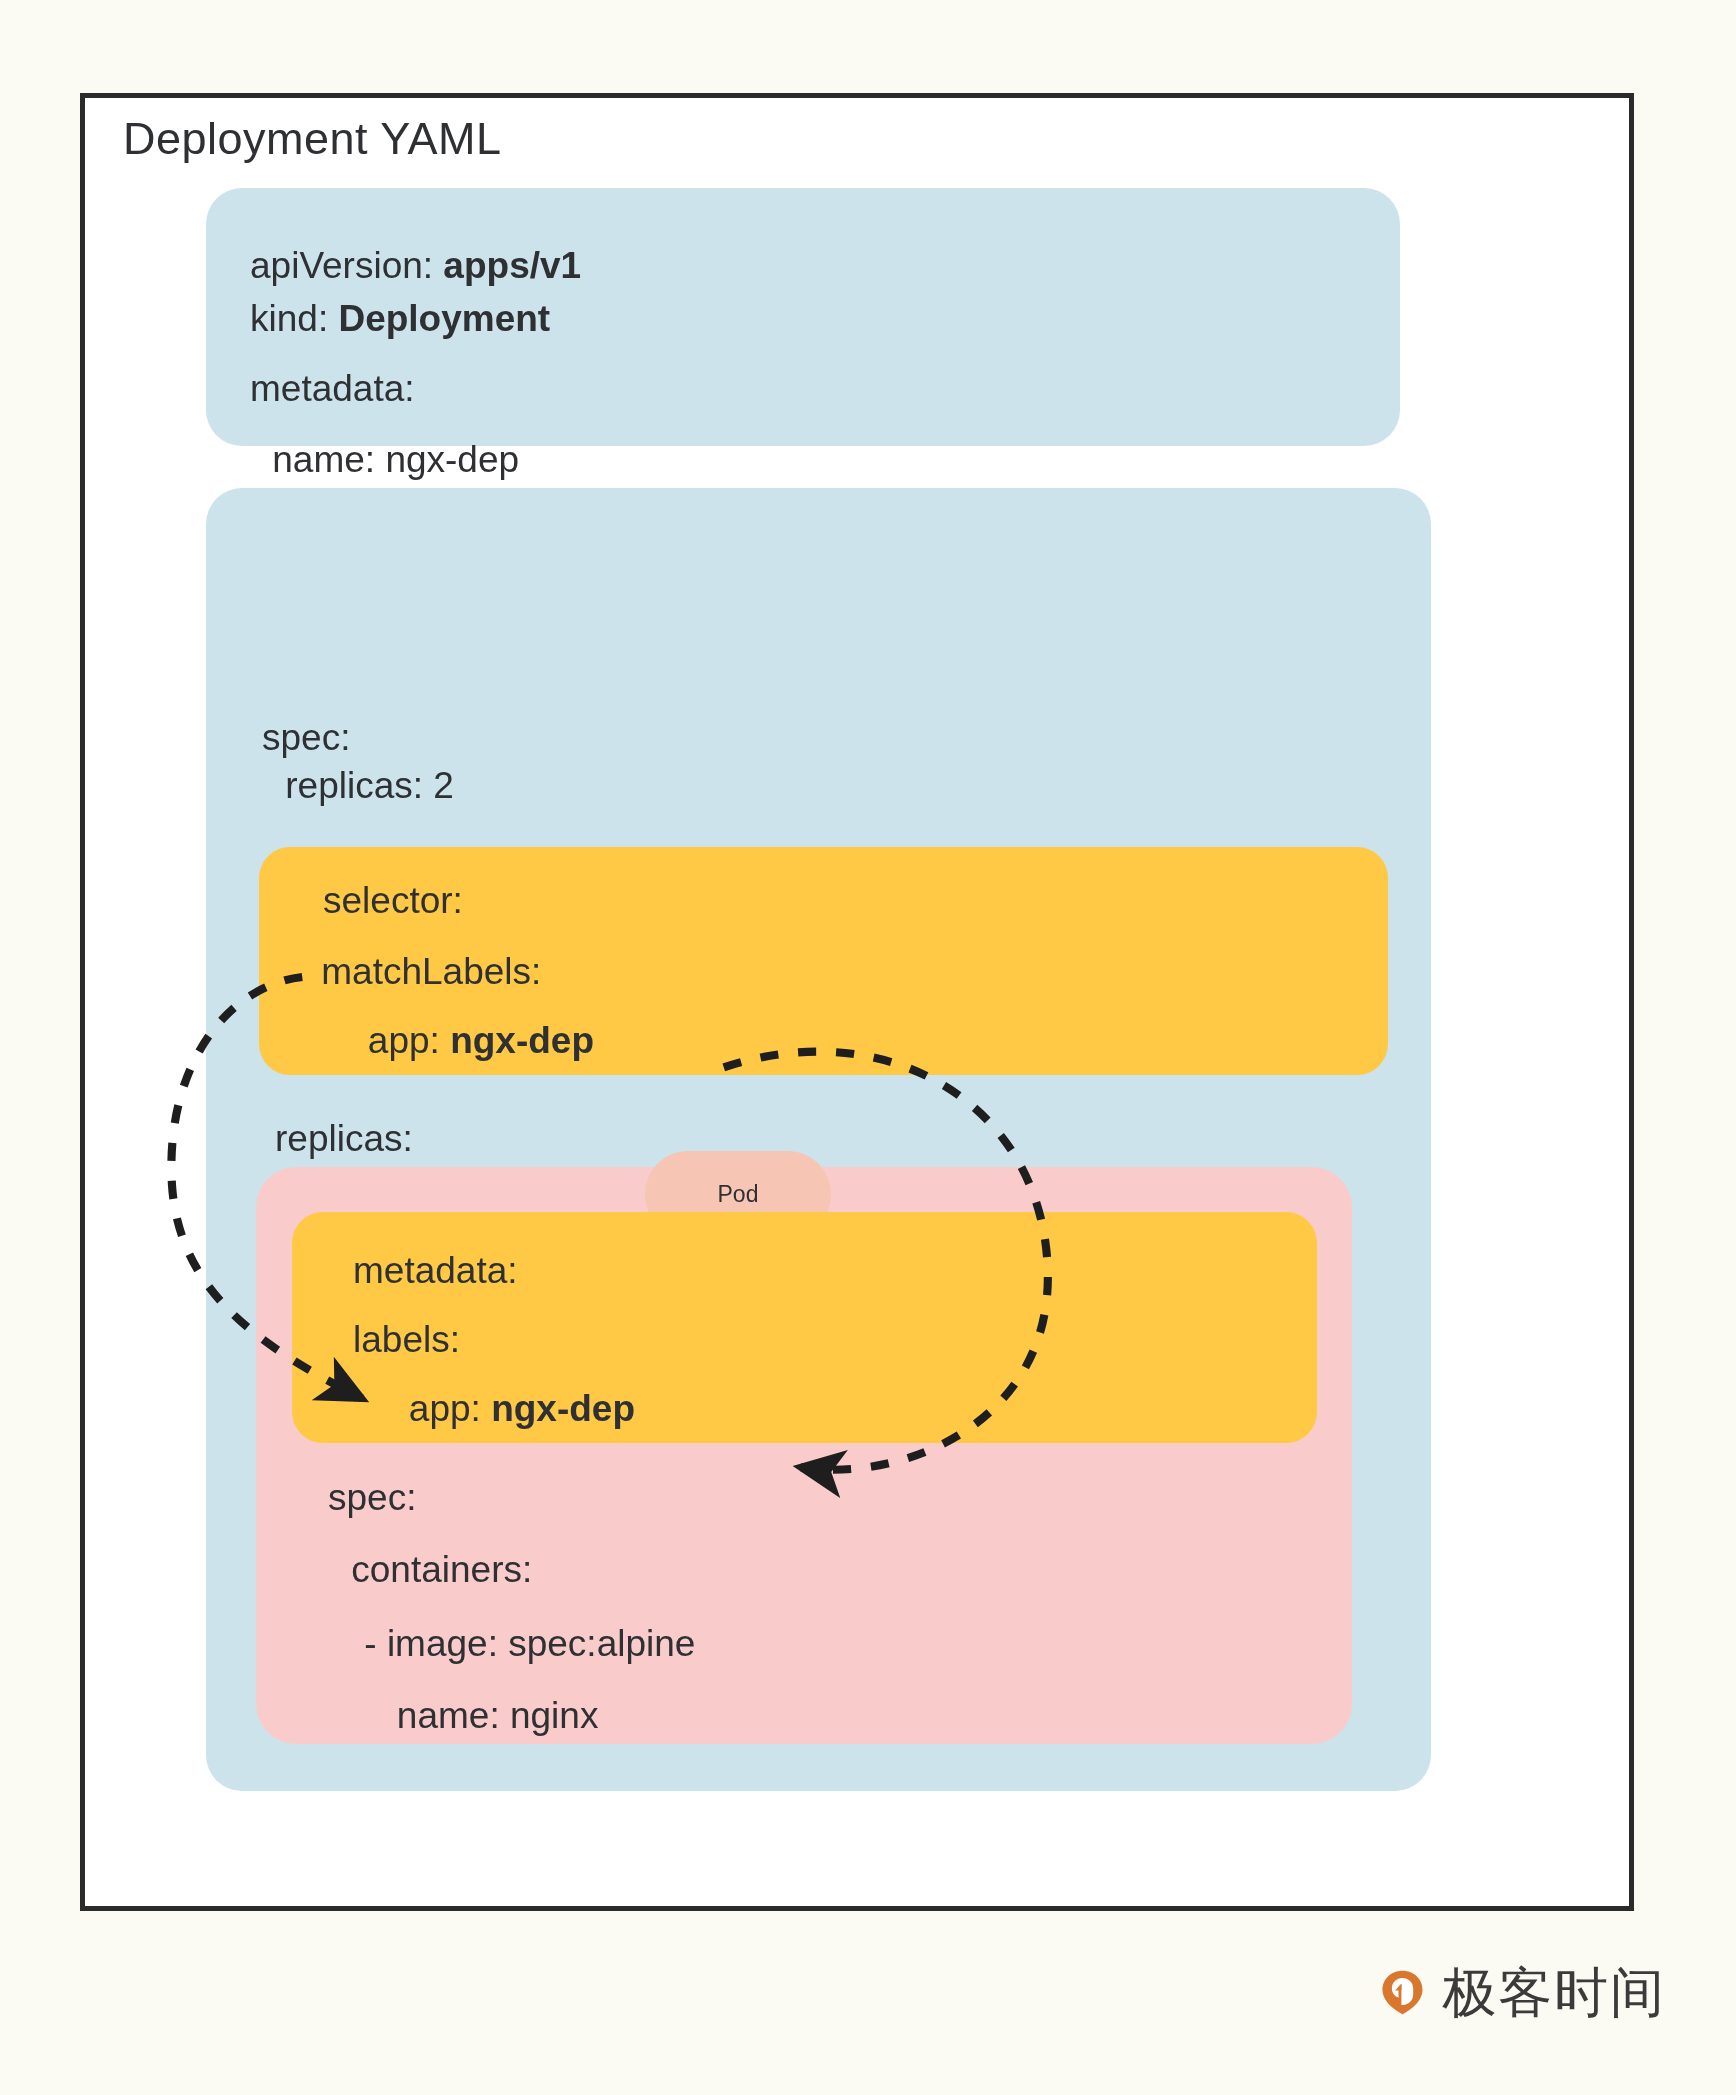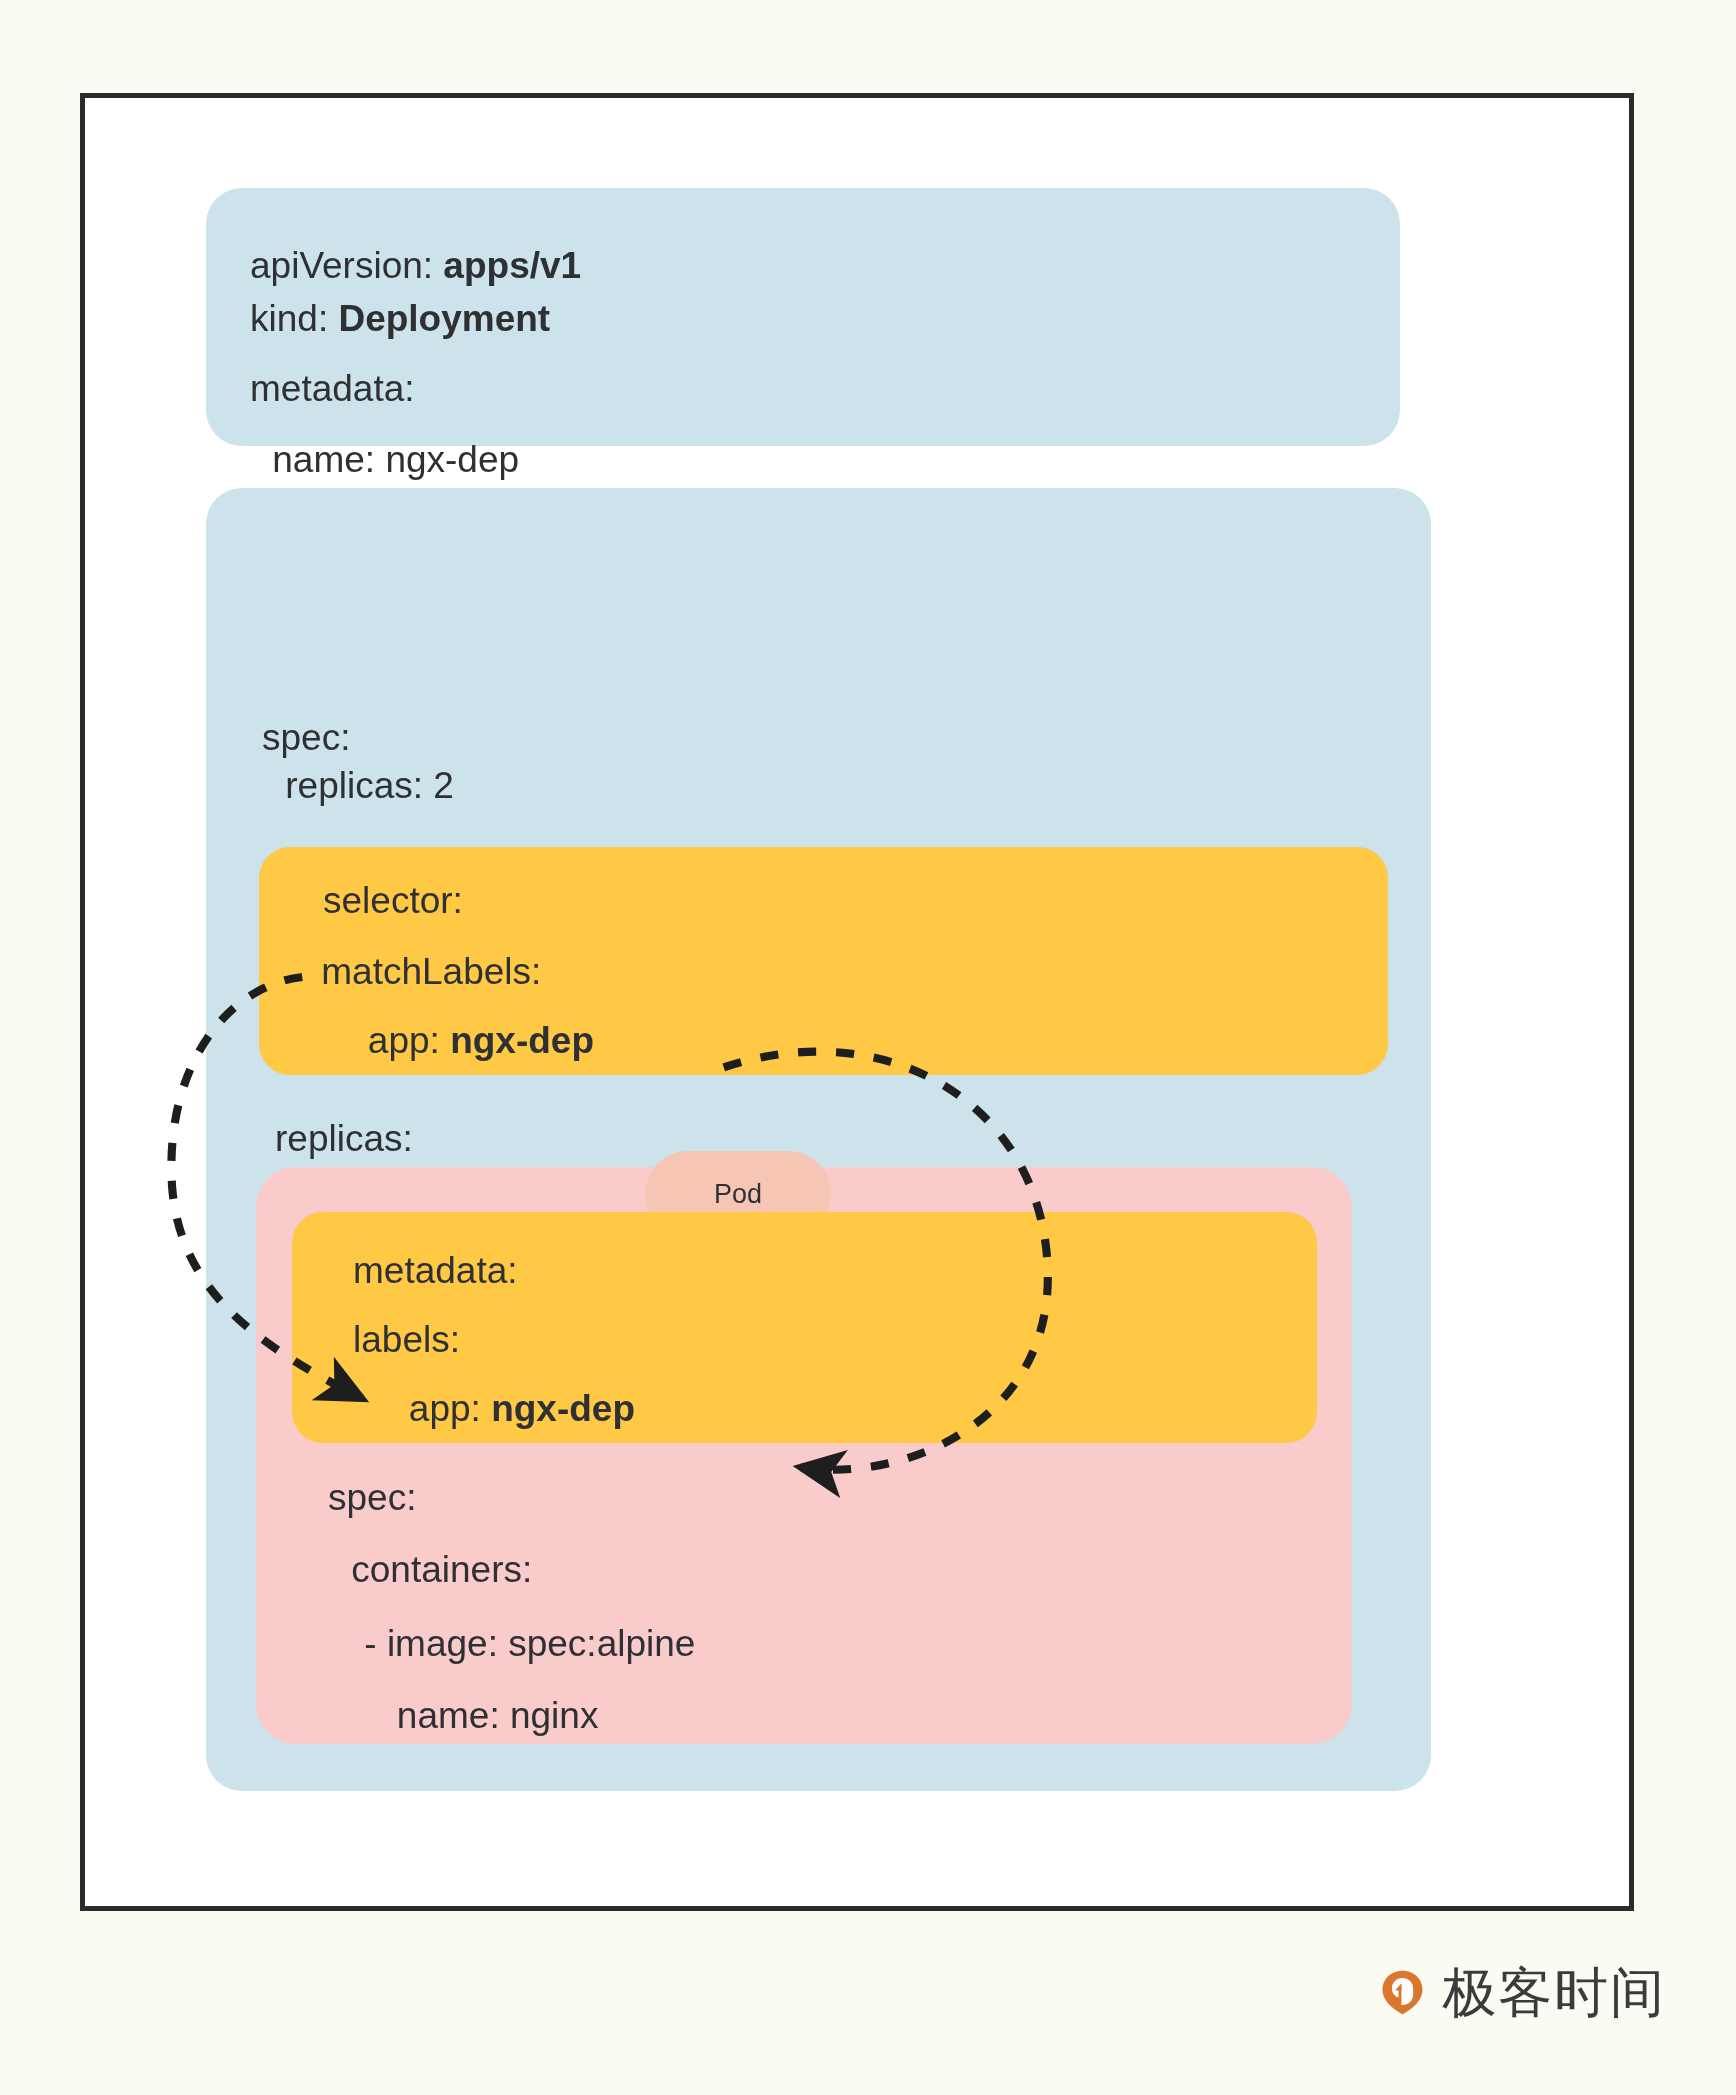--- a/index.html
+++ b/index.html
@@ -99,21 +99,21 @@
     position: absolute;
     left: 645px;
     top: 1151px;
     width: 186px;
     height: 87px;
     border-radius: 43px;
     background: #F7C5B3;
     display: flex;
     align-items: center;
     justify-content: center;
-    font-size: 27px;
+    font-size: 23px;
     color: #2E3033;
   }
 
   
   .line {
     position: absolute;
     font-size: 37px;
     color: #2E3033;
     white-space: pre;
     line-height: 1;
@@ -147,20 +147,21 @@
     white-space: nowrap;
   }
 </style>
 </head>
 <body>
 
 <div class="page">
 
   <div class="frame"></div>
 
+  <div class="title">Deployment YAML</div>
 
   <div class="panel panel-blue box-meta"></div>
 
   <div class="line" style="left:250px; top:247px;"><span>apiVersion: </span><b>apps/v1</b></div>
   <div class="line" style="left:250px; top:300px;"><span>kind: </span><b>Deployment</b></div>
   <div class="line" style="left:250px; top:370px;">metadata:</div>
   <div class="line" style="left:262px; top:441px;"> name: ngx-dep</div>
   <div class="line" style="left:262px; top:510px;"> labels:</div>
   <div class="line" style="left:288px; top:581px;">   app: ngx-dep</div>
 

